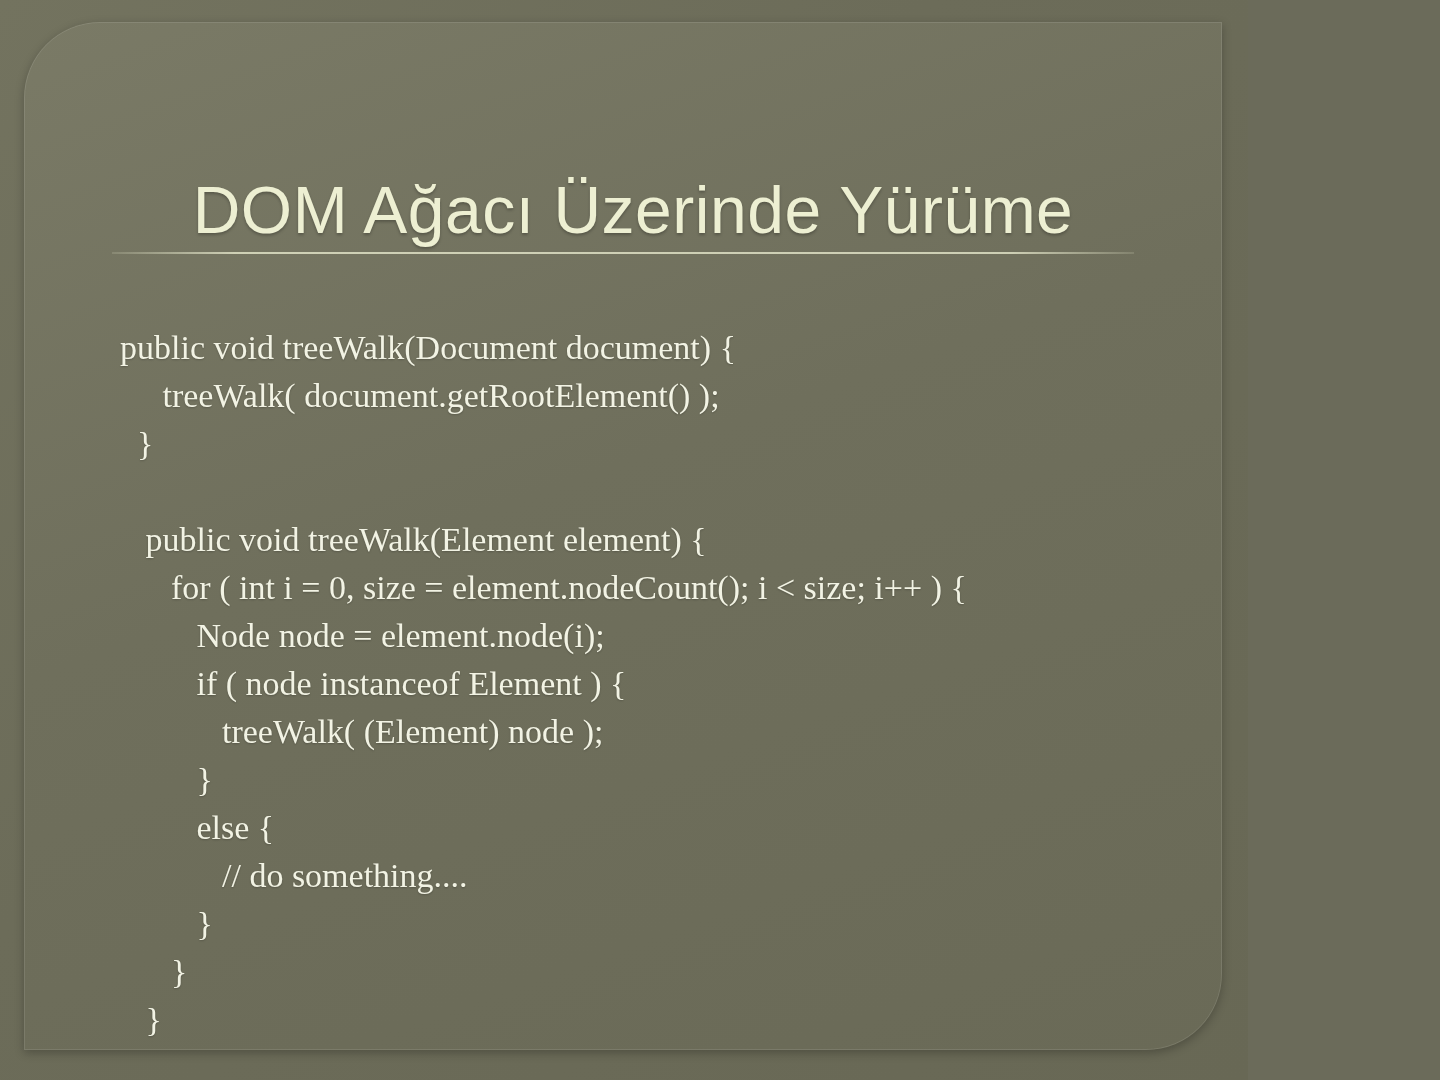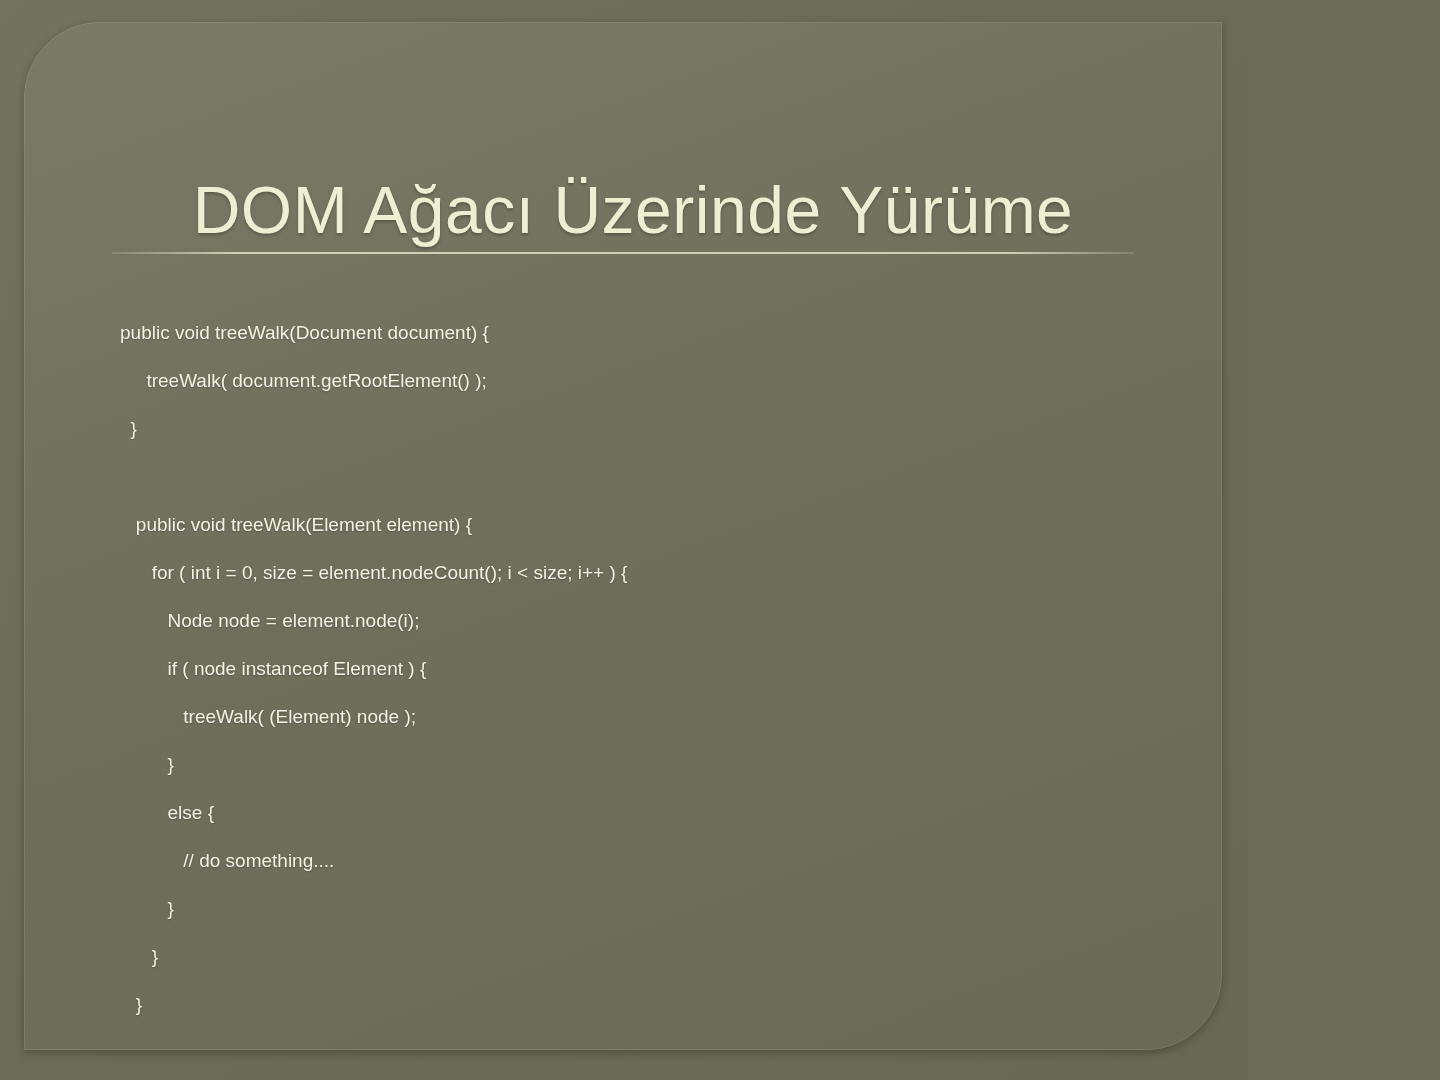--- a/index.html
+++ b/index.html
@@ -73,22 +73,22 @@
     height: 2px;
     background: linear-gradient(to right, rgba(237,239,210,0.15), rgba(237,239,210,0.75) 12%, rgba(237,239,210,0.75) 88%, rgba(237,239,210,0.15));
   }
 
   .code {
     position: absolute;
     left: 96px;
     right: 70px;
     top: 268px;
     color: #f2f3e4;
-    font-family: Liberation Sans, sans-serif;
-    font-size: 19px;
+    font-family: Liberation Serif, serif;
+    font-size: 34px;
     line-height: 48px;
     white-space: pre;
     text-shadow: 0 1px 2px rgba(0,0,0,0.22);
   }
   .code .blank { display: block; height: 48px; }
 </style>
 </head>
 <body>
 
 <div class="slide">

